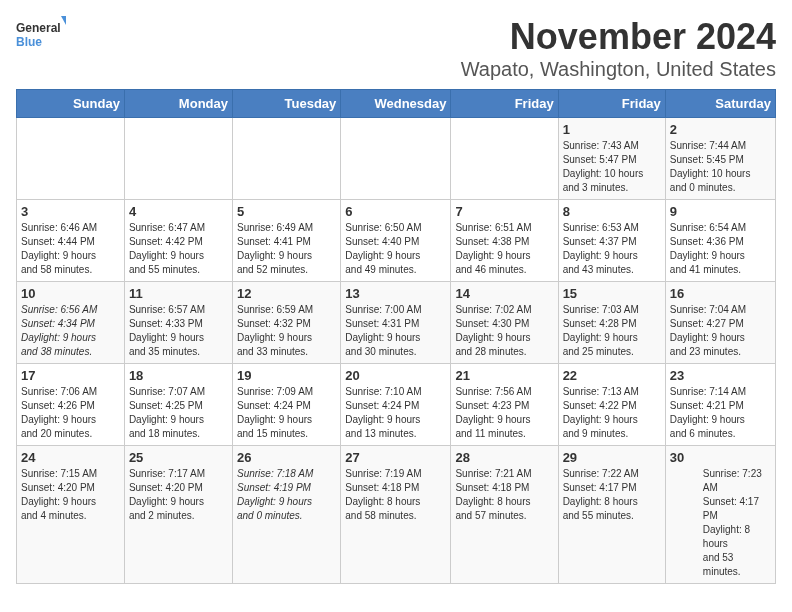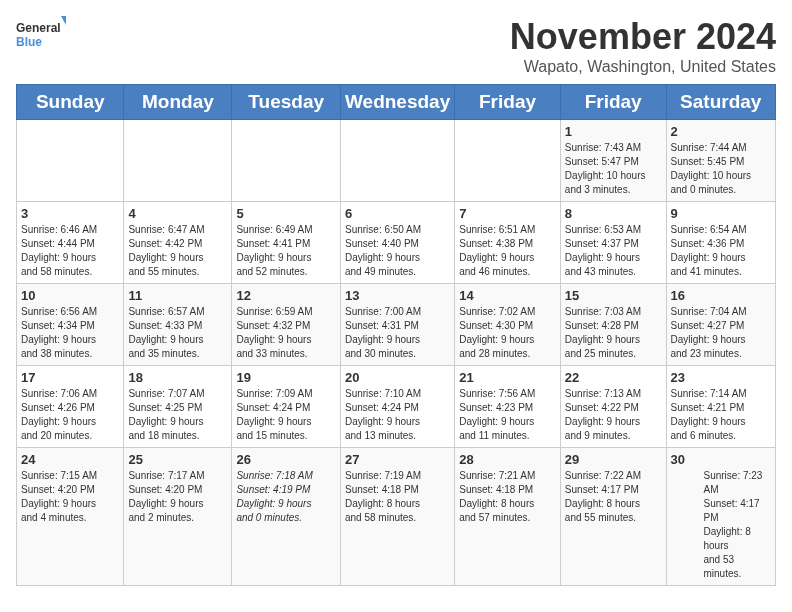--- a/index.html
+++ b/index.html
@@ -16,32 +16,32 @@
       justify-content: space-between;
       margin-bottom: 8px;
     }
     .logo {
       display: flex;
       align-items: center;
       gap: 4px;
     }
     .title-area { text-align: right; }
     .month-title { font-size: 36px; font-weight: bold; color: #333; }
-    .location-title { font-size: 16px; color: #555; }
+    .location-title { font-size: 20px; color: #555; }
     table {
       width: 100%;
       border-collapse: collapse;
       font-size: 10.5px;
     }
     thead tr th {
       background: #4a7fc1;
       color: #fff;
       padding: 6px 4px;
-      text-align: center;
-      font-size: 19px;
+      text-align: right;
+      font-size: 13px;
       font-weight: bold;
       border: 1px solid #3a6fad;
     }
     tbody tr td {
       vertical-align: top;
       border: 1px solid #ccc;
       padding: 4px;
       width: 113px;
       min-height: 80px;
       background: #fff;
@@ -161,21 +161,21 @@
           <span class="day-num">9</span>
           <div class="day-info" style="white-space: pre-line;">Sunrise: 6:54 AM
 Sunset: 4:36 PM
 Daylight: 9 hours
 and 41 minutes.</div>
         </td>
       </tr>
       <tr>
         <td>
           <span class="day-num">10</span>
-          <div class="day-info" style="white-space: pre-line;">Sunrise: 6:56 AM
+          <div class="day-info" style="white-space: pre-line; font-style: italic;">Sunrise: 6:56 AM
 Sunset: 4:34 PM
 Daylight: 9 hours
 and 38 minutes.</div>
         </td>
         <td>
           <span class="day-num">11</span>
           <div class="day-info" style="white-space: pre-line;">Sunrise: 6:57 AM
 Sunset: 4:33 PM
 Daylight: 9 hours
 and 35 minutes.</div>

